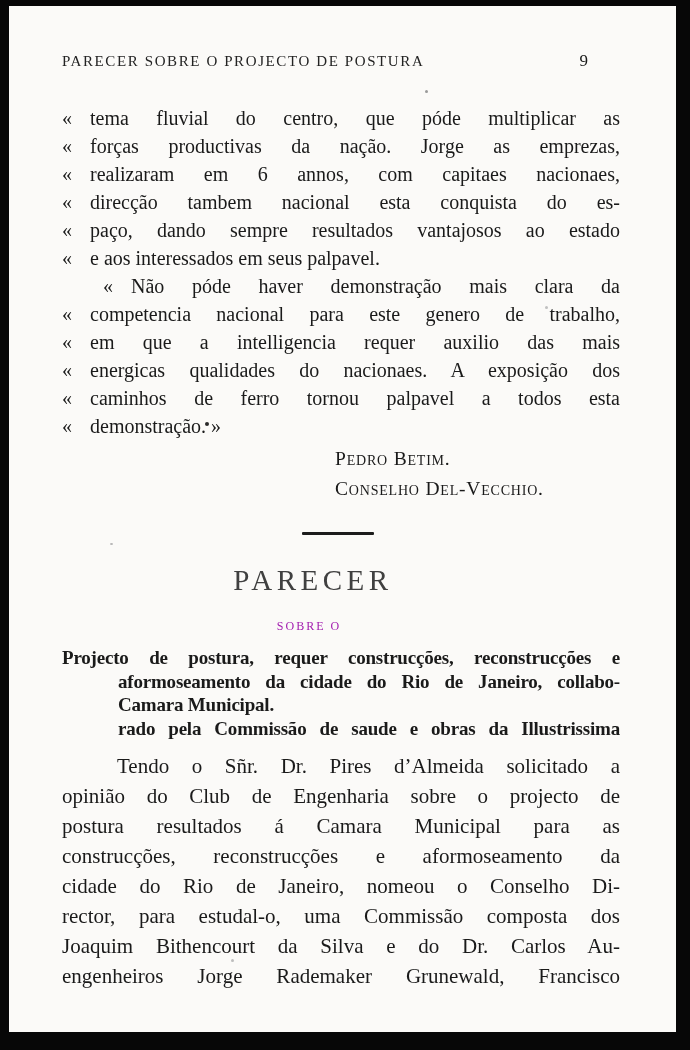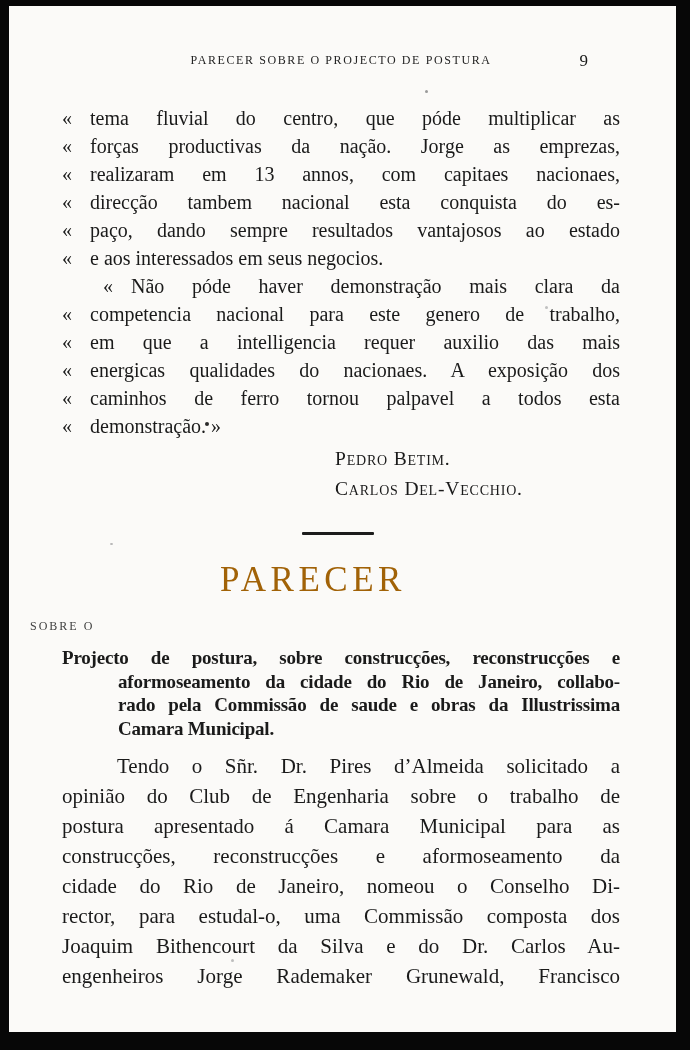--- a/index.html
+++ b/index.html
@@ -22,22 +22,21 @@
     top: 6px;
     width: 667px;
     height: 1026px;
     background: #fbfaf8;
   }
   .abs { position: absolute; left: 53px; right: 56px; }
 
   
   .header { top: 47px; height: 22px; }
   .running-title {
-    text-align: center;
-    font-size: 12px;
+    font-size: 15px;
     letter-spacing: 1.6px;
     color: #232323;
   }
   .page-number {
     position: absolute;
     right: 32px;
     top: -2px;
     font-size: 17px;
   }
 
@@ -68,33 +67,34 @@
     width: 72px;
     height: 3px;
     background: #1c1c1c;
     border-radius: 1px;
   }
 
   
   .section-title {
     top: 556px;
     text-align: center;
-    font-size: 35px;
+    font-size: 29px;
     letter-spacing: 4.5px;
     line-height: 36px;
     transform: translateX(-28px);
-    color: #a16207;
+    color: #404040;
   }
   .section-subtitle {
     top: 612px;
+    text-align: center;
     font-size: 12px;
     letter-spacing: 2px;
     line-height: 16px;
     transform: translateX(-32px);
-    color: #404040;
+    color: #a21caf;
   }
 
   
   .lead { top: 640px; font-weight: bold; font-size: 19px; letter-spacing: -0.2px; }
   .lead-line { height: 23.5px; line-height: 23.5px; text-align: justify; }
   .lead-line.just { text-align-last: justify; }
   .lead-line.indent { padding-left: 56px; }
 
   
   .bodypara { top: 745px; font-size: 21px; }
@@ -128,33 +128,33 @@
       <div class="qline">
         <span class="qmark">«</span>
         <span class="qtext just">tema fluvial do centro, que póde multiplicar as</span>
       </div>
       <div class="qline">
         <span class="qmark">«</span>
         <span class="qtext just">forças productivas da nação. Jorge as emprezas,</span>
       </div>
       <div class="qline">
         <span class="qmark">«</span>
-        <span class="qtext just">realizaram em 13 annos, com capitaes nacionaes,</span>
+        <span class="qtext just">realizaram em 6 annos, com capitaes nacionaes,</span>
       </div>
       <div class="qline">
         <span class="qmark">«</span>
         <span class="qtext just">direcção tambem nacional esta conquista do es-</span>
       </div>
       <div class="qline">
         <span class="qmark">«</span>
         <span class="qtext just">paço, dando sempre resultados vantajosos ao estado</span>
       </div>
       <div class="qline">
         <span class="qmark">«</span>
-        <span class="qtext">e aos interessados em seus negocios.</span>
+        <span class="qtext">e aos interessados em seus palpavel.</span>
       </div>
     </div>
 
     <div class="abs quote-block qp2">
       <div class="qline qindent">
         <span class="qmark">«</span>
         <span class="qtext just">Não póde haver demonstração mais clara da</span>
       </div>
       <div class="qline">
         <span class="qmark">«</span>
@@ -173,39 +173,39 @@
         <span class="qtext just">caminhos de ferro tornou palpavel a todos esta</span>
       </div>
       <div class="qline">
         <span class="qmark">«</span>
         <span class="qtext">demonstração. »</span>
       </div>
     </div>
 
     <div class="abs signatures">
       <div class="sig">Pedro Betim.</div>
-      <div class="sig">Carlos Del-Vecchio.</div>
+      <div class="sig">Conselho Del-Vecchio.</div>
     </div>
 
     <div class="divider"></div>
 
     <div class="abs section-title">PARECER</div>
     <div class="abs section-subtitle">SOBRE O</div>
 
     <div class="abs lead">
-      <div class="lead-line just">Projecto de postura, sobre construcções, reconstrucções e</div>
+      <div class="lead-line just">Projecto de postura, requer construcções, reconstrucções e</div>
       <div class="lead-line indent just">aformoseamento da cidade do Rio de Janeiro, collabo-</div>
+      <div class="lead-line indent">Camara Municipal.</div>
       <div class="lead-line indent just">rado pela Commissão de saude e obras da Illustrissima</div>
-      <div class="lead-line indent">Camara Municipal.</div>
     </div>
 
     <div class="abs bodypara">
       <div class="body-line first">Tendo o Sñr. Dr. Pires d’Almeida solicitado a</div>
-      <div class="body-line">opinião do Club de Engenharia sobre o trabalho de</div>
-      <div class="body-line">postura apresentado á Camara Municipal para as</div>
+      <div class="body-line">opinião do Club de Engenharia sobre o projecto de</div>
+      <div class="body-line">postura resultados á Camara Municipal para as</div>
       <div class="body-line">construcções, reconstrucções e aformoseamento da</div>
       <div class="body-line">cidade do Rio de Janeiro, nomeou o Conselho Di-</div>
       <div class="body-line">rector, para estudal-o, uma Commissão composta dos</div>
       <div class="body-line">Joaquim Bithencourt da Silva e do Dr. Carlos Au-</div>
       <div class="body-line">engenheiros Jorge Rademaker Grunewald, Francisco</div>
     </div>
 
     <div class="speck s1"></div>
     <div class="speck s2"></div>
     <div class="speck s3"></div>

